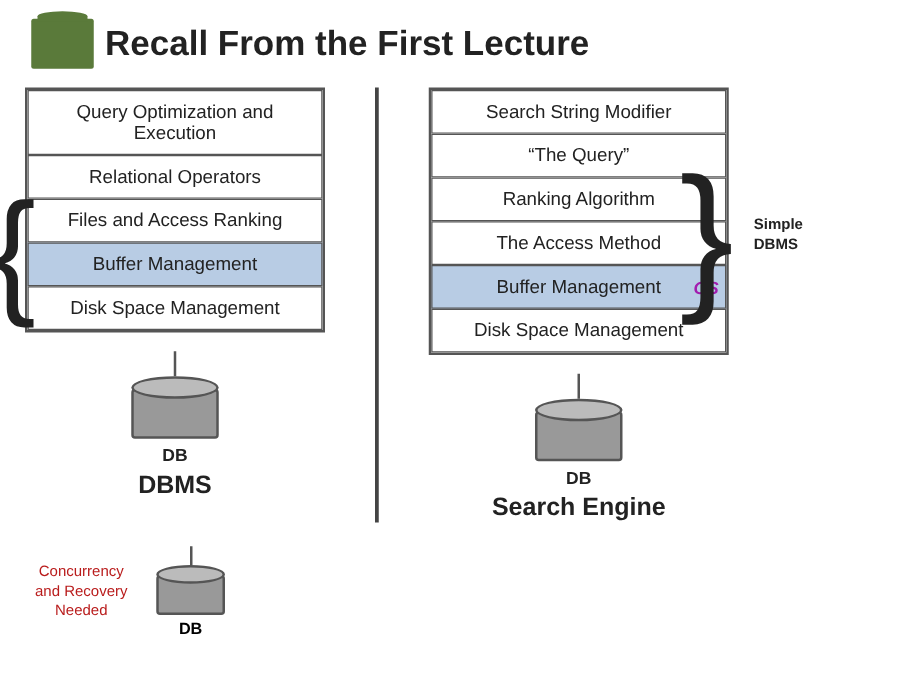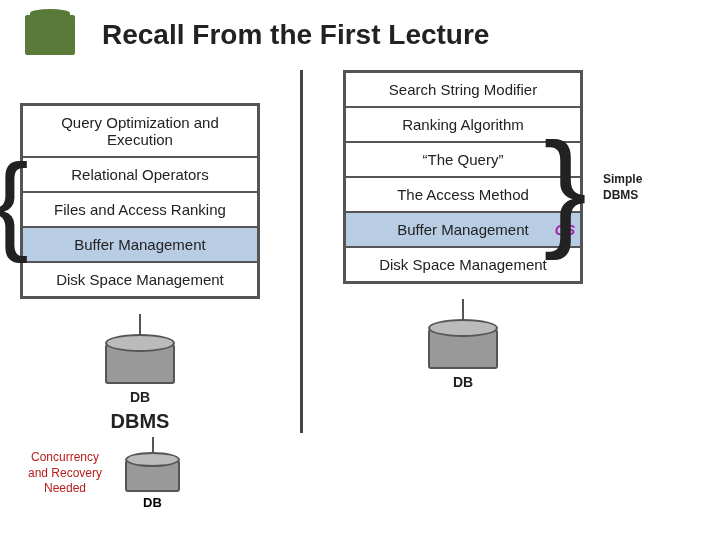--- a/index.html
+++ b/index.html
@@ -41,21 +41,21 @@
       left: 5px;
       right: 5px;
       height: 8px;
       background: #5a7a3a;
       border-radius: 50% 50% 0 0;
     }
     .page-title {
       font-size: 28px;
       font-weight: bold;
       color: #222;
-      margin-left: 22px;
+      margin-left: 4px;
     }
 
     .table-box {
       border: 2px solid #555;
       width: 100%;
     }
 
     .table-cell {
       border: 1px solid #555;
       padding: 8px 12px;
@@ -141,21 +141,21 @@
   <h1 class="page-title">Recall From the First Lecture</h1>
 </div>
 
 <div class="content-wrapper">
 
   <div style="position:relative; display:flex; align-items:flex-start;">
 
     <div style="position:absolute; left:-28px; top:52px; font-size:110px; color:#222; line-height:1; height:160px; display:flex; align-items:center;">
       {
     </div>
-    <div style="width:240px;margin-top:33px;">
+    <div style="width:240px;">
       <div class="table-box">
         <div class="table-cell">
           <span>Query Optimization and Execution</span>
         </div>
         <div class="table-cell">
           <span>Relational Operators</span>
         </div>
         <div class="table-cell">
           <span>Files and Access Ranking</span>
         </div>
@@ -181,44 +181,45 @@
 
   <div class="vertical-line"></div>
 
   <div style="position:relative; display:flex; align-items:flex-start;">
     <div style="width:240px;">
       <div class="table-box">
         <div class="table-cell">
           <span>Search String Modifier</span>
         </div>
         <div class="table-cell">
+          <span>“The Query”</span>
+        </div>
+        <div class="table-cell">
           <span>Ranking Algorithm</span>
-        </div>
-        <div class="table-cell">
-          <span>“The Query”</span>
         </div>
         <div class="table-cell">
           <span>The Access Method</span>
         </div>
         <div class="table-cell os-cell">
           <span>Buffer Management</span>
           <span class="os-badge">OS</span>
         </div>
         <div class="table-cell">
           <span>Disk Space Management</span>
         </div>
       </div>
 
       <div class="db-diagram">
         <div class="db-line"></div>
         <div style="position:relative; width:70px; height:50px; margin: 0 auto;">
           <div style="position:absolute; bottom:0; left:0; right:0; height:40px; background:#999; border:2px solid #555; border-radius:3px;"></div>
           <div style="position:absolute; top:0; left:0; right:0; height:18px; background:#bbb; border:2px solid #555; border-radius:50%;"></div>
         </div>
         <div class="db-label">DB</div>
+        <div class="dbms-label">Search Engine</div>
       </div>
     </div>
 
     <div style="position:absolute; right:-80px; top:25px; display:flex; align-items:center; height:185px;">
       <div style="font-size:130px; color:#222; line-height:1; height:185px; display:flex; align-items:center;">}</div>
       <div style="font-size:12px; font-weight:bold; color:#222; margin-left:16px; width:60px; line-height:1.3;">Simple DBMS</div>
     </div>
   </div>
 
 </div>

